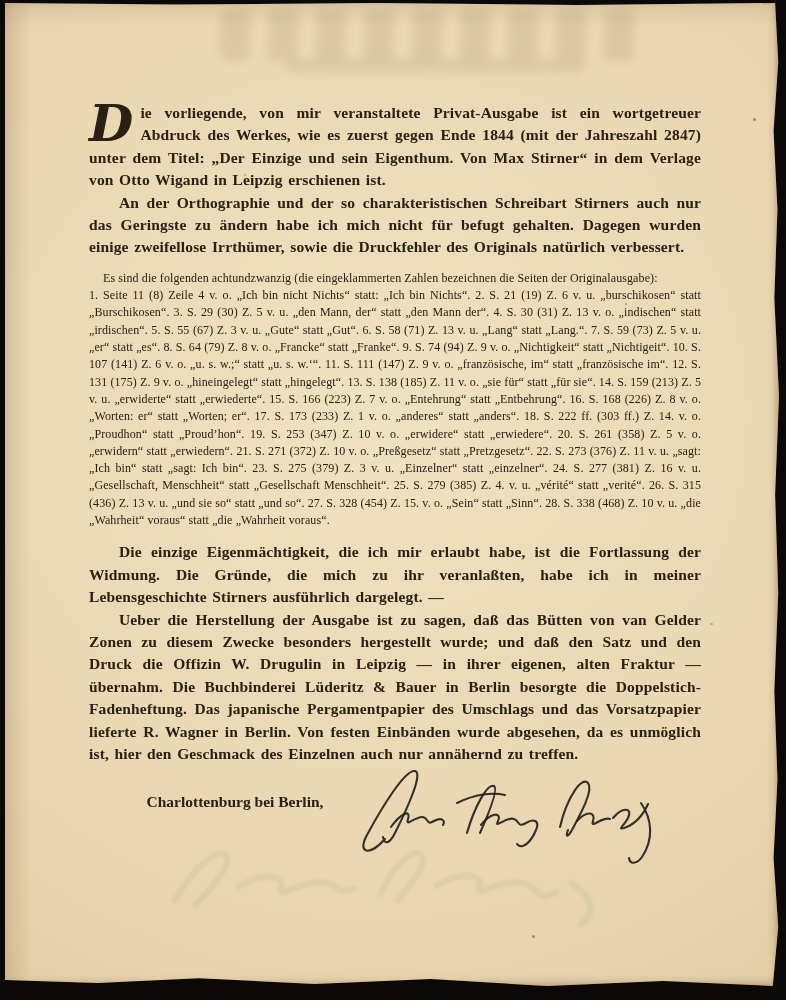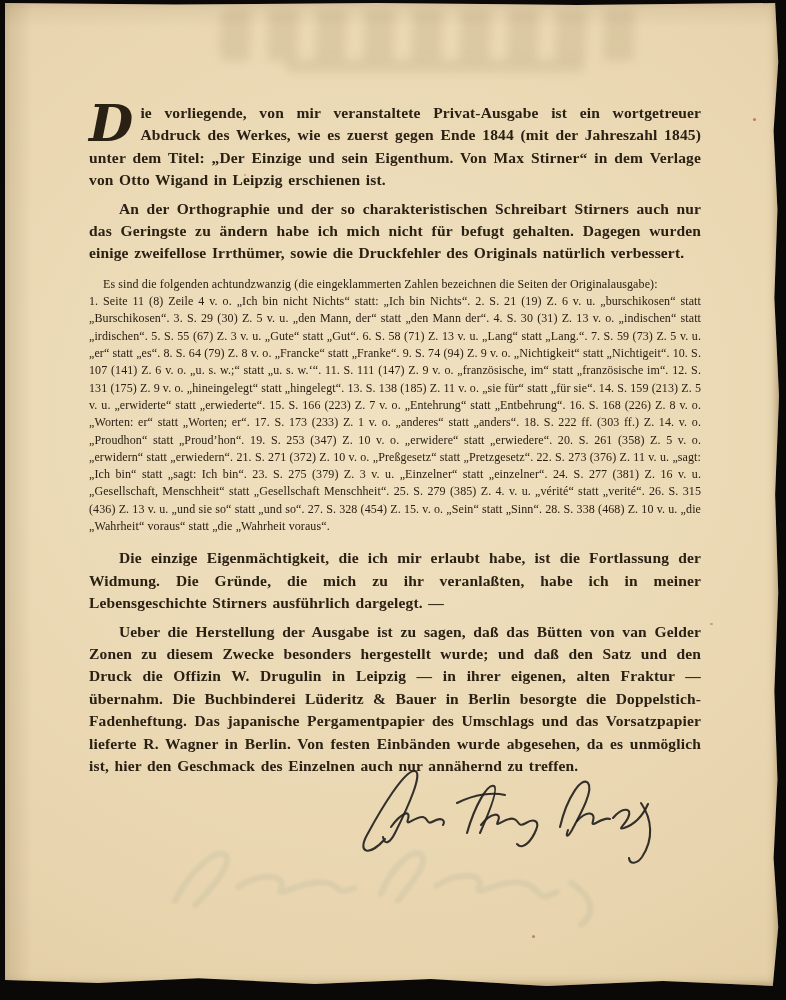--- a/index.html
+++ b/index.html
@@ -50,21 +50,21 @@
   .indent{text-indent:30px;}
   .dropcap{
     float:left;
     font-family:"DejaVu Serif",serif;
     font-style:italic;
     font-weight:700;
     font-size:51px;
     line-height:38px;
     padding:2px 7px 0 0;
   }
-  .gap-sm{margin-top:6px;}
+  .gap-sm{}
   .errata{
     margin-top:11px;
     font-size:12px;
     font-weight:400;
     line-height:17.3px;
     text-align:justify;
     letter-spacing:.1px;
   }
   .errata-intro{text-indent:14px;text-align:left;}
   .after-errata{margin-top:12px;}
@@ -129,35 +129,36 @@
 <body>
 
 <div class="page">
 
   <div class="ghost-title"></div>
   <div class="ghost-line"></div>
 
   <div class="content">
 
     <p class="body-par">
-      <span class="dropcap">D</span><span>ie vorliegende, von mir veranstaltete Privat-Ausgabe ist ein wortgetreuer Abdruck des Werkes, wie es zuerst gegen Ende 1844 (mit der Jahreszahl 1845) unter dem Titel: „Der Einzige und sein Eigenthum. Von Max Stirner“ in dem Verlage von Otto Wigand in Leipzig erschienen ist.</span>
+      <span class="dropcap">D</span><span>ie vorliegende, von mir veranstaltete Privat-Ausgabe ist ein wortgetreuer Abdruck des Werkes, wie es zuerst gegen Ende 1844 (mit der Jahreszahl 2847) unter dem Titel: „Der Einzige und sein Eigenthum. Von Max Stirner“ in dem Verlage von Otto Wigand in Leipzig erschienen ist.</span>
     </p>
 
     <p class="body-par indent gap-sm">An der Orthographie und der so charakteristischen Schreibart Stirners auch nur das Geringste zu ändern habe ich mich nicht für befugt gehalten. Dagegen wurden einige zweifellose Irrthümer, sowie die Druckfehler des Originals natürlich verbessert.</p>
 
     <div class="errata">
       <div class="errata-intro">Es sind die folgenden achtundzwanzig (die eingeklammerten Zahlen bezeichnen die Seiten der Originalausgabe):</div>
       <div>1. Seite 11 (8) Zeile 4 v. o. „Ich bin nicht Nichts“ statt: „Ich bin Nichts“. 2. S. 21 (19) Z. 6 v. u. „burschikosen“ statt „Burschikosen“. 3. S. 29 (30) Z. 5 v. u. „den Mann, der“ statt „den Mann der“. 4. S. 30 (31) Z. 13 v. o. „indischen“ statt „irdischen“. 5. S. 55 (67) Z. 3 v. u. „Gute“ statt „Gut“. 6. S. 58 (71) Z. 13 v. u. „Lang“ statt „Lang.“. 7. S. 59 (73) Z. 5 v. u. „er“ statt „es“. 8. S. 64 (79) Z. 8 v. o. „Francke“ statt „Franke“. 9. S. 74 (94) Z. 9 v. o. „Nichtigkeit“ statt „Nichtigeit“. 10. S. 107 (141) Z. 6 v. o. „u. s. w.;“ statt „u. s. w.‘“. 11. S. 111 (147) Z. 9 v. o. „französische, im“ statt „französische im“. 12. S. 131 (175) Z. 9 v. o. „hineingelegt“ statt „hingelegt“. 13. S. 138 (185) Z. 11 v. o. „sie für“ statt „für sie“. 14. S. 159 (213) Z. 5 v. u. „erwiderte“ statt „erwiederte“. 15. S. 166 (223) Z. 7 v. o. „Entehrung“ statt „Entbehrung“. 16. S. 168 (226) Z. 8 v. o. „Worten: er“ statt „Worten; er“. 17. S. 173 (233) Z. 1 v. o. „anderes“ statt „anders“. 18. S. 222 ff. (303 ff.) Z. 14. v. o. „Proudhon“ statt „Proud’hon“. 19. S. 253 (347) Z. 10 v. o. „erwidere“ statt „erwiedere“. 20. S. 261 (358) Z. 5 v. o. „erwidern“ statt „erwiedern“. 21. S. 271 (372) Z. 10 v. o. „Preßgesetz“ statt „Pretzgesetz“. 22. S. 273 (376) Z. 11 v. u. „sagt: „Ich bin“ statt „sagt: Ich bin“. 23. S. 275 (379) Z. 3 v. u. „Einzelner“ statt „einzelner“. 24. S. 277 (381) Z. 16 v. u. „Gesellschaft, Menschheit“ statt „Gesellschaft Menschheit“. 25. S. 279 (385) Z. 4. v. u. „vérité“ statt „verité“. 26. S. 315 (436) Z. 13 v. u. „und sie so“ statt „und so“. 27. S. 328 (454) Z. 15. v. o. „Sein“ statt „Sinn“. 28. S. 338 (468) Z. 10 v. u. „die „Wahrheit“ voraus“ statt „die „Wahrheit voraus“.</div>
     </div>
 
     <p class="body-par indent after-errata">Die einzige Eigenmächtigkeit, die ich mir erlaubt habe, ist die Fortlassung der Widmung. Die Gründe, die mich zu ihr veranlaßten, habe ich in meiner Lebensgeschichte Stirners ausführlich dargelegt. —</p>
 
     <p class="body-par indent gap-sm">Ueber die Herstellung der Ausgabe ist zu sagen, daß das Bütten von van Gelder Zonen zu diesem Zwecke besonders hergestellt wurde; und daß den Satz und den Druck die Offizin W. Drugulin in Leipzig — in ihrer eigenen, alten Fraktur — übernahm. Die Buchbinderei Lüderitz &amp; Bauer in Berlin besorgte die Doppelstich-Fadenheftung. Das japanische Pergamentpapier des Umschlags und das Vorsatzpapier lieferte R. Wagner in Berlin. Von festen Einbänden wurde abgesehen, da es unmöglich ist, hier den Geschmack des Einzelnen auch nur annähernd zu treffen.</p>
 
     <div class="colophon">
+      <div>Charlottenburg bei Berlin,</div>
     </div>
   </div>
 
   <svg class="signature" viewBox="0 0 320 130" title="John Henry Mackay">
     <path d="M30,98 C14,116 2,112 12,94 C26,68 50,28 60,30 C68,32 54,64 40,92 C36,100 30,106 28,96"></path>
     <path d="M36,86 C46,72 56,68 53,78 C50,87 60,75 68,76 C74,77 71,85 79,80 C86,76 91,79 88,84"></path>
     <path d="M112,92 C120,64 133,42 139,45 C144,48 133,74 125,92"></path>
     <path d="M102,62 C120,53 138,51 150,54"></path>
     <path d="M126,84 C136,71 147,71 143,80 C139,89 151,75 159,78 C165,80 162,87 171,82 C179,77 185,80 181,89 C177,99 168,110 162,103"></path>
     <path d="M205,86 C212,56 227,35 233,42 C239,49 225,74 217,89 C213,96 210,97 213,89"></path>

